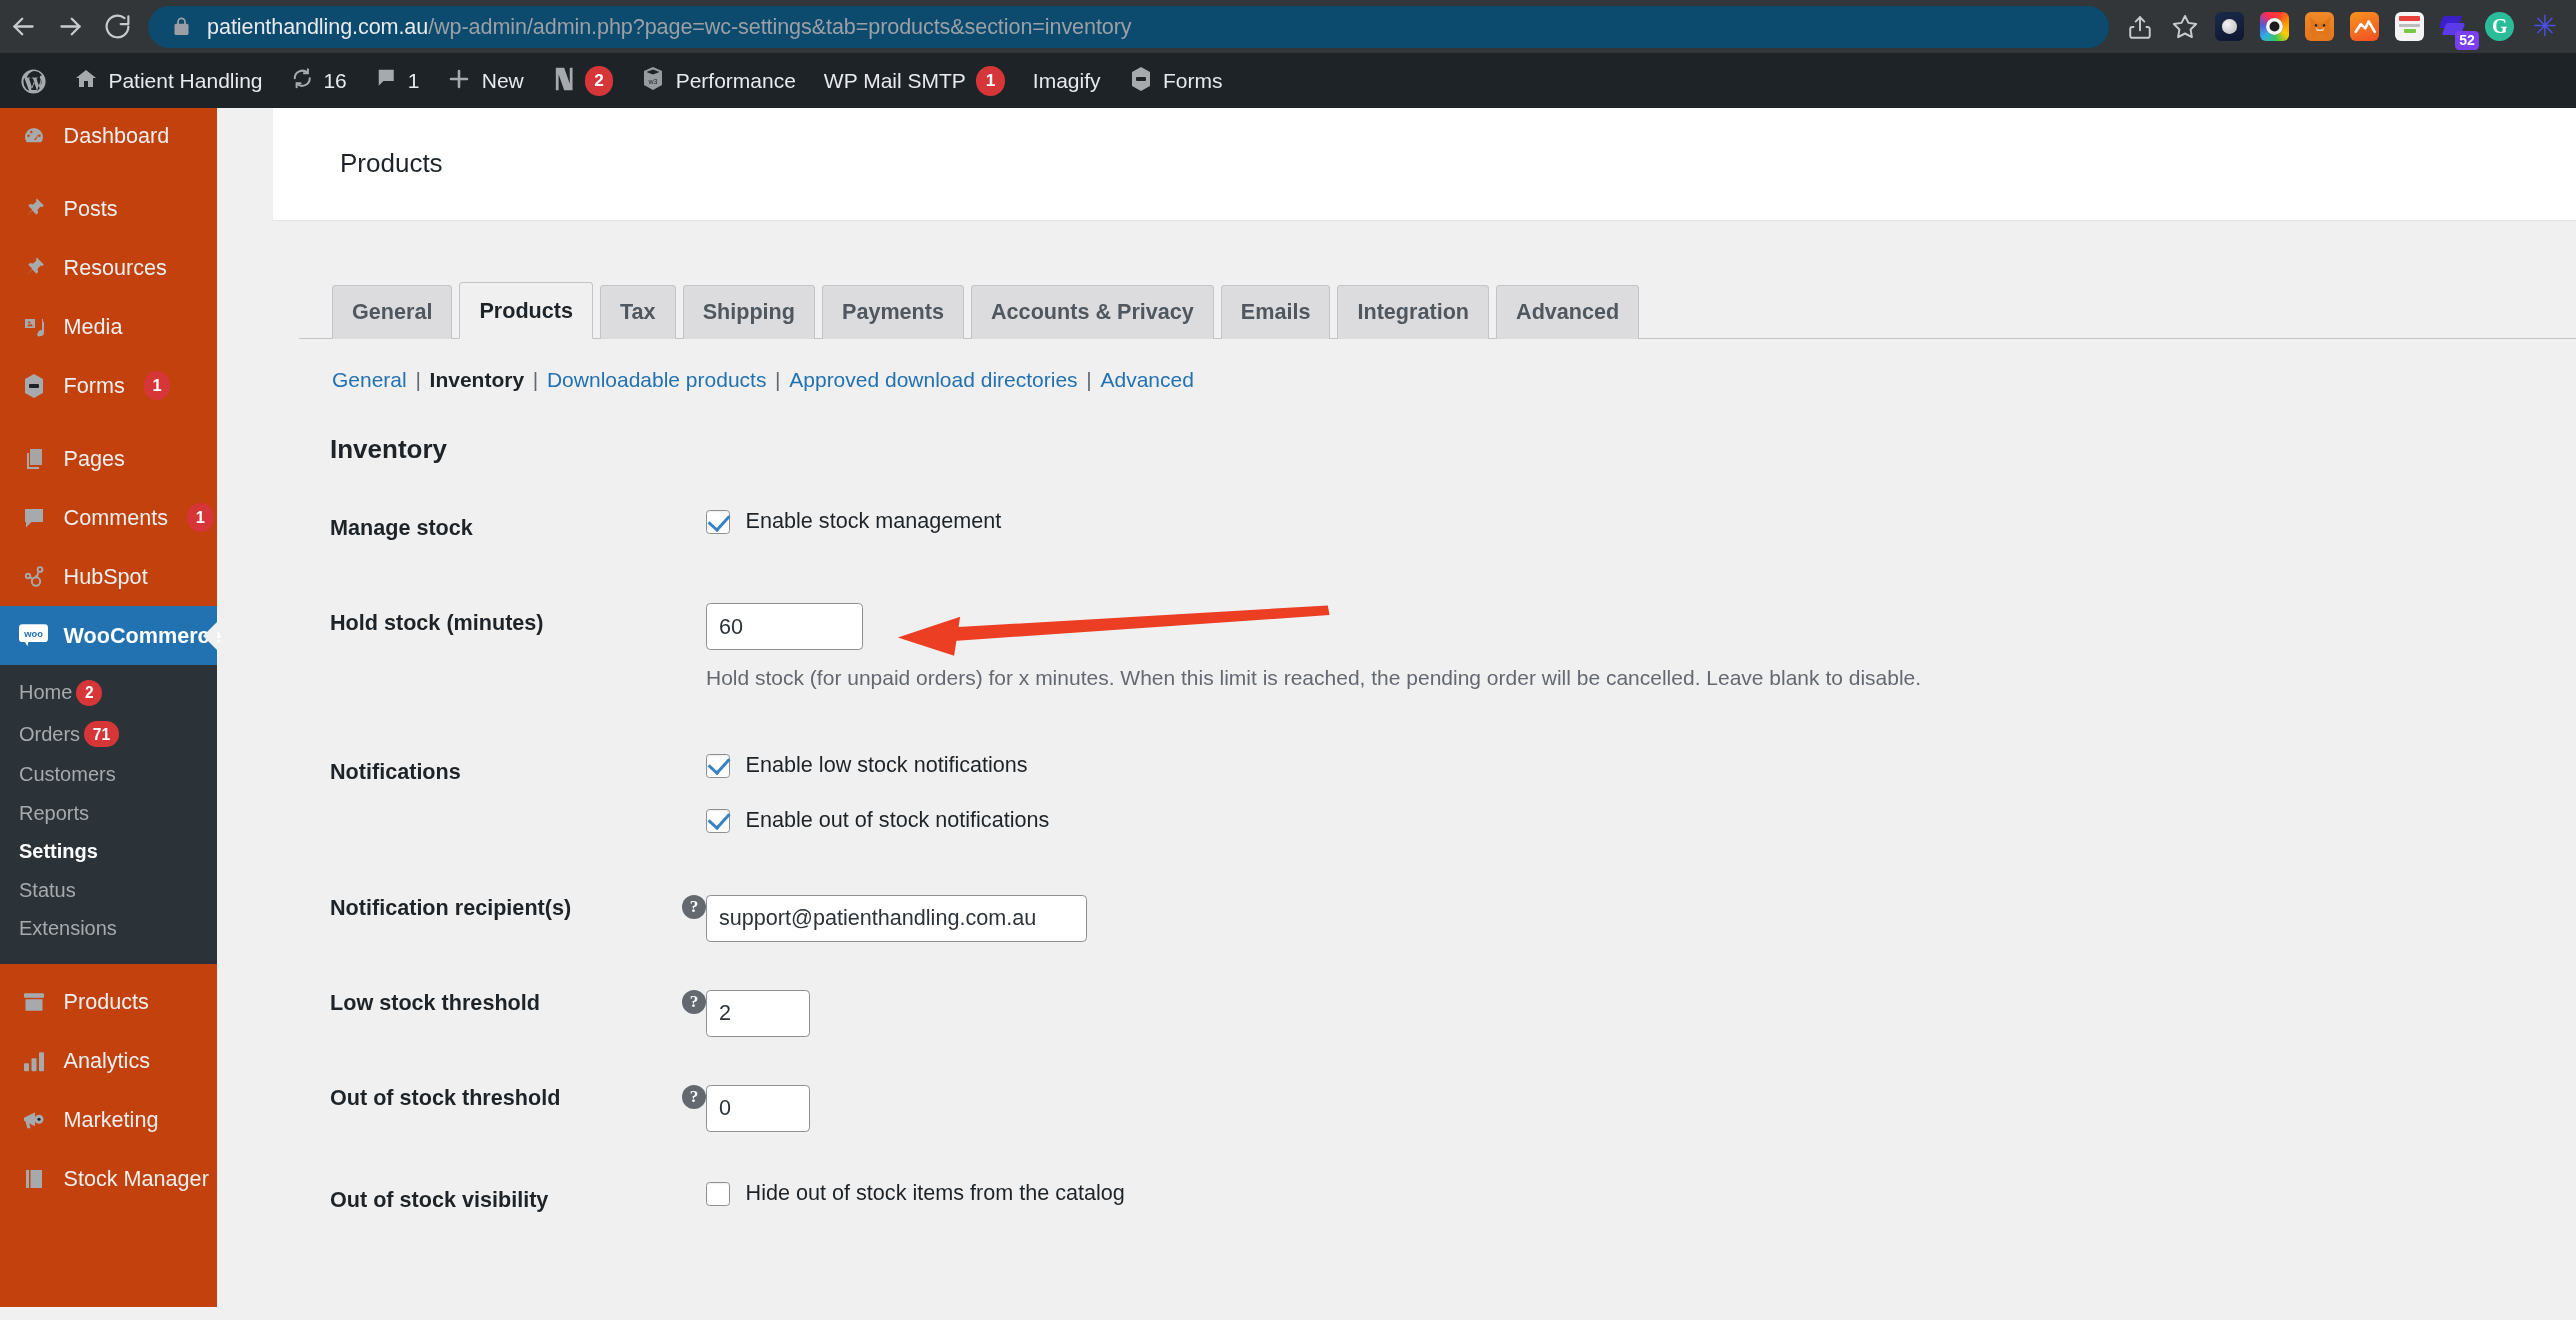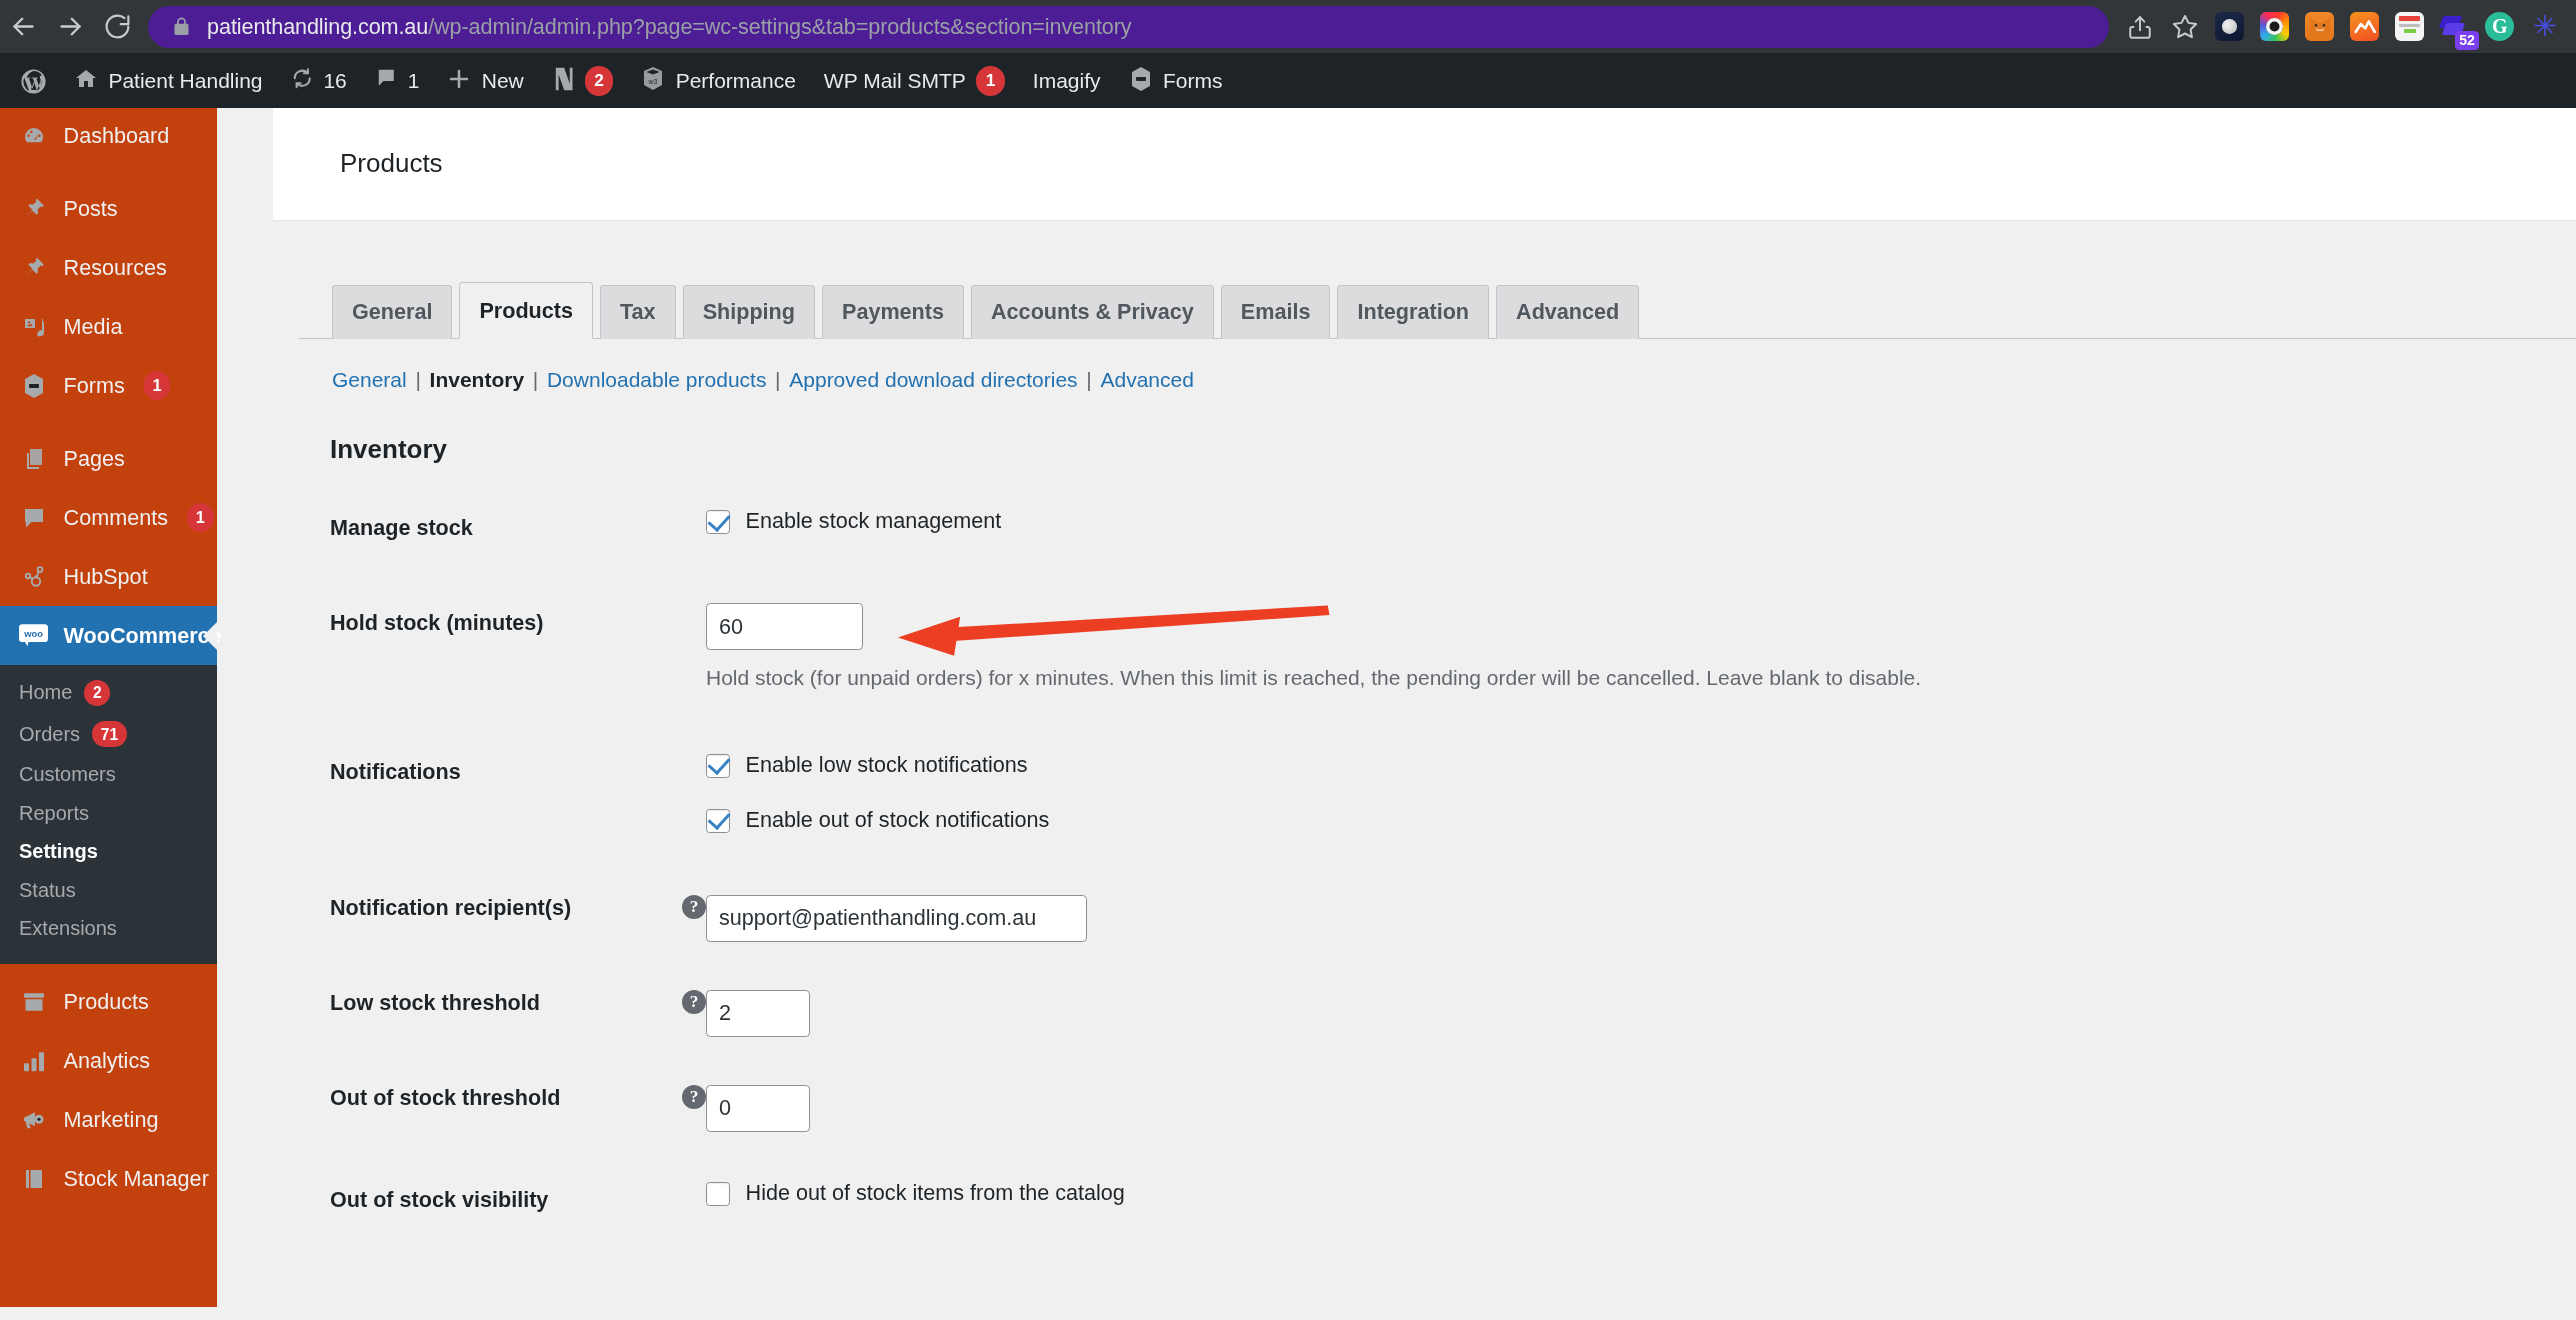--- a/index.html
+++ b/index.html
@@ -22,21 +22,21 @@
     width: 47px; height: 47px;
     display: flex; align-items: center; justify-content: center;
     color: #c8cbcd;
     flex: 0 0 auto;
   }
   .nav-btn svg { display: block; }
   #omnibox {
     flex: 1 1 auto;
     height: 42px;
     margin-left: 7px; margin-right: 8.7px;
-    background: #4c1d95;
+    background: #0c4a6e;
     border-radius: 22.5px;
     display: flex; align-items: center;
     padding: 0 22.5px;
     min-width: 0;
   }
   #lock-icon { flex: 0 0 auto; margin-right: 15.6px; display:flex; align-items:center; }
   #url-text {
     font-size: 21.6px;
     color: #9aa0a6;
     white-space: nowrap; overflow: hidden; text-overflow: ellipsis;
@@ -125,21 +125,21 @@
     border-style: solid; border-width: 14px 14px 14px 0;
     border-color: transparent #f0f0f1 transparent transparent;
   }
   .menu-badge {
     background:#d63638; color:#fff; border-radius:17.3px;
     font-size:16.4px; font-weight:600; line-height:1;
     padding:6px 8.7px; margin-left: 3.5px;
   }
   #submenu-woo { background:#2c3338; padding: 7px 0 15.6px 0; }
   .submenu-item {
-    display:flex; align-items:center; gap: 12px;
+    display:flex; align-items:center; gap: 4px;
     padding: 7.8px 0 7.8px 19px;
     color:#a7aaad; font-size:20px;
   }
   .submenu-item.current { color:#fff; font-weight:700; }
   .sub-badge {
     background:#d63638; color:#fff; border-radius:17.3px;
     font-size:15.6px; font-weight:600; line-height:1; padding:5.2px 8.7px;
   }
 
   

